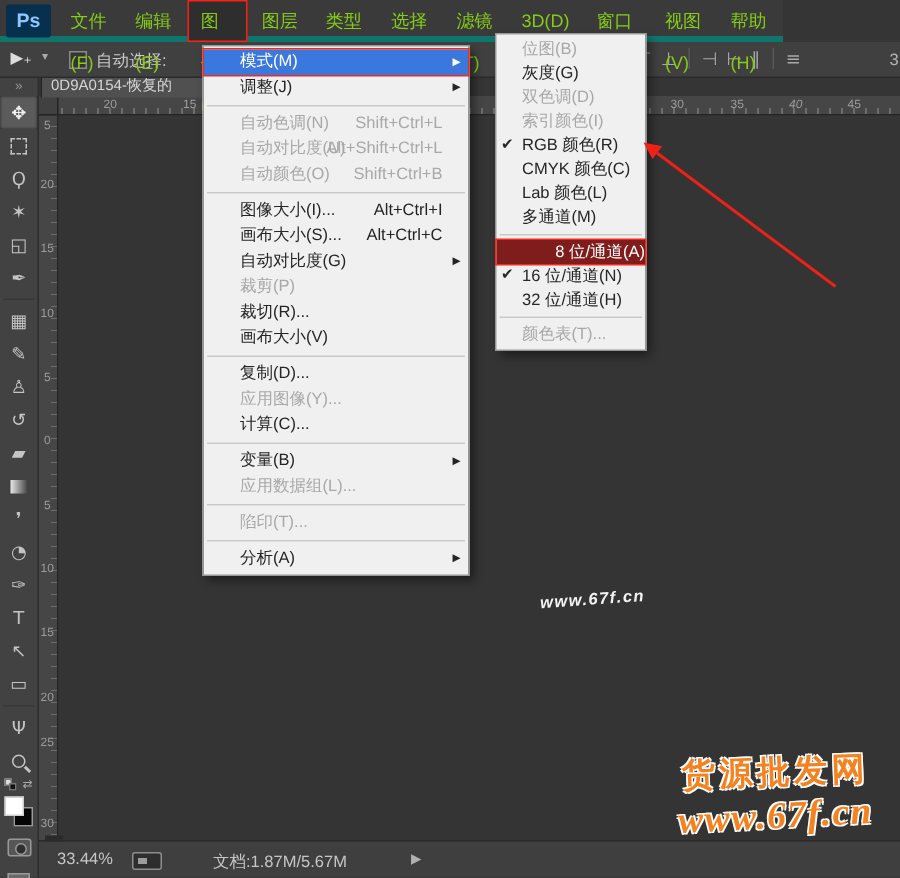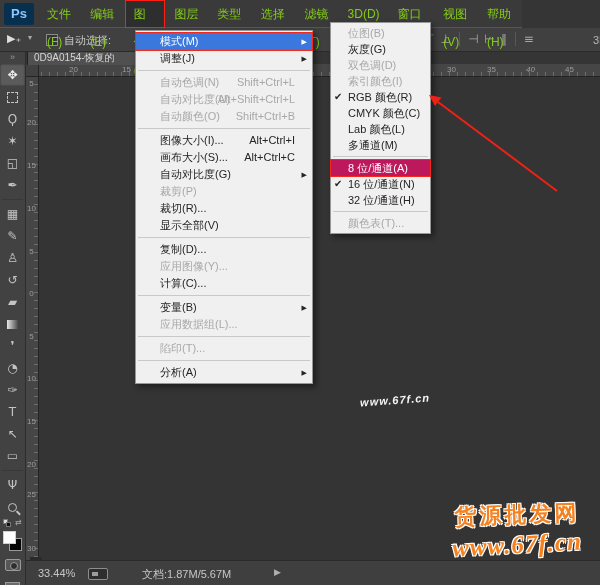--- a/index.html
+++ b/index.html
@@ -1,21 +1,21 @@
 <!DOCTYPE html>
 <html><head>
 <meta charset="utf-8">
 <style>
   * { margin:0; padding:0; box-sizing:border-box; }
   html,body { width:600px; height:585px; overflow:hidden; background:#353535;
     font-family:"Liberation Sans", sans-serif; }
 
   
   #menubar { position:absolute; left:0; top:0; width:522px; height:28px;
-    background:#3a3a3a; border-bottom:1px solid #0f766e; z-index:40; }
+    background:#3a3a3a; border-bottom:4px solid #0f766e; z-index:40; }
   #ps-logo { position:absolute; left:4px; top:3px; width:30px; height:22px;
     background:#07304f; color:#8ec6ff; font-weight:bold; font-size:13px;
     text-align:center; line-height:22px; border-radius:2px; }
   #mb-items { position:absolute; left:38px; top:0; height:28px; display:flex; }
   .mb-item { height:28px; line-height:28px; padding:0 9px; color:#84cc16;
     font-size:12px; cursor:default; }
   .mb-active { outline:1px solid #ff2014; outline-offset:-1px; background:#2e2e2e; }
 
   
   #optionsbar { position:absolute; left:0; top:28px; width:600px; height:24px;
@@ -112,21 +112,21 @@
   .redline { outline:1px solid #f2291c; outline-offset:0; }
   .msep { height:1px; background:#c9c9c9; margin:3px 2px; }
 
   
   #modemenu { position:absolute; left:330px; top:22px; width:101px; background:#f0f0f0;
     border:1px solid #979797; box-shadow:3px 3px 6px rgba(0,0,0,.45); padding:2px 0; z-index:50; }
   .si { position:relative; height:16px; line-height:16px; font-size:11px; color:#252525;
     padding-left:17px; cursor:default; }
   .si .chk { position:absolute; left:3px; top:0; font-size:10px; }
   .si.dis { color:#a8a8a8; }
-  .si.hl { background:#be185d; color:#fff; }
+  .si.hl { background:#7f1d1d; color:#fff;text-align:right; }
 
   
   #annot { position:absolute; left:0; top:0; width:600px; height:585px; z-index:60; pointer-events:none; }
 
   
   #statusbar { position:absolute; left:26px; top:560px; width:574px; height:25px;
     background:#3f3f3f; border-top:1px solid #2a2a2a; color:#c6c6c6; font-size:11px; z-index:6; }
   #sb-zoom { position:absolute; left:12px; top:6px; }
   #sb-icon { position:absolute; left:62px; top:7px; width:20px; height:12px;
     border:1px solid #8e8e8e; border-radius:2px; background:#2e2e2e; }
@@ -319,21 +319,21 @@
     <span>自动对比度(G)</span>
     <span class="ar">▶</span>
   </div>
   <div class="mi dis">
     <span>裁剪(P)</span>
   </div>
   <div class="mi">
     <span>裁切(R)...</span>
   </div>
   <div class="mi">
-    <span>显示全部(V)</span>
+    <span>画布大小(V)</span>
   </div>
   <div class="msep"></div>
   <div class="mi">
     <span>复制(D)...</span>
   </div>
   <div class="mi dis">
     <span>应用图像(Y)...</span>
   </div>
   <div class="mi">
     <span>计算(C)...</span>

